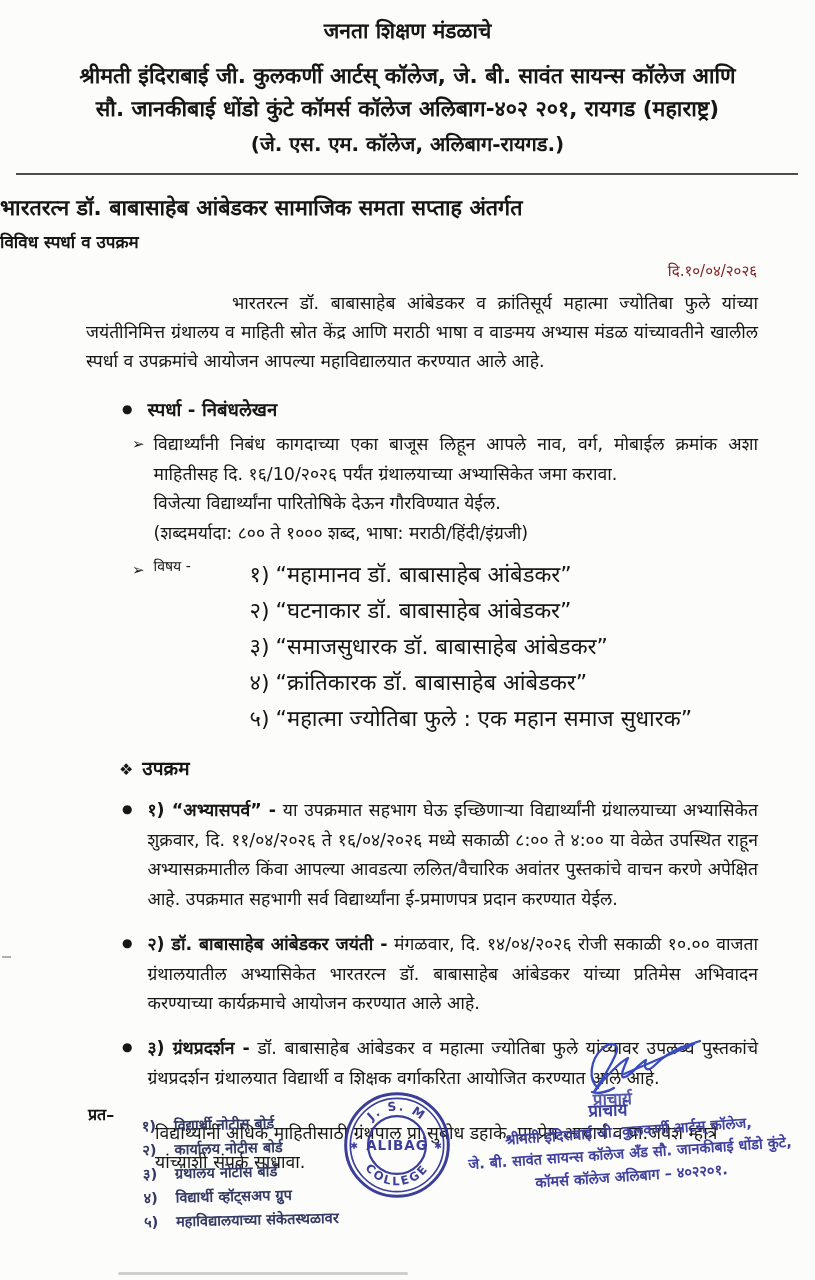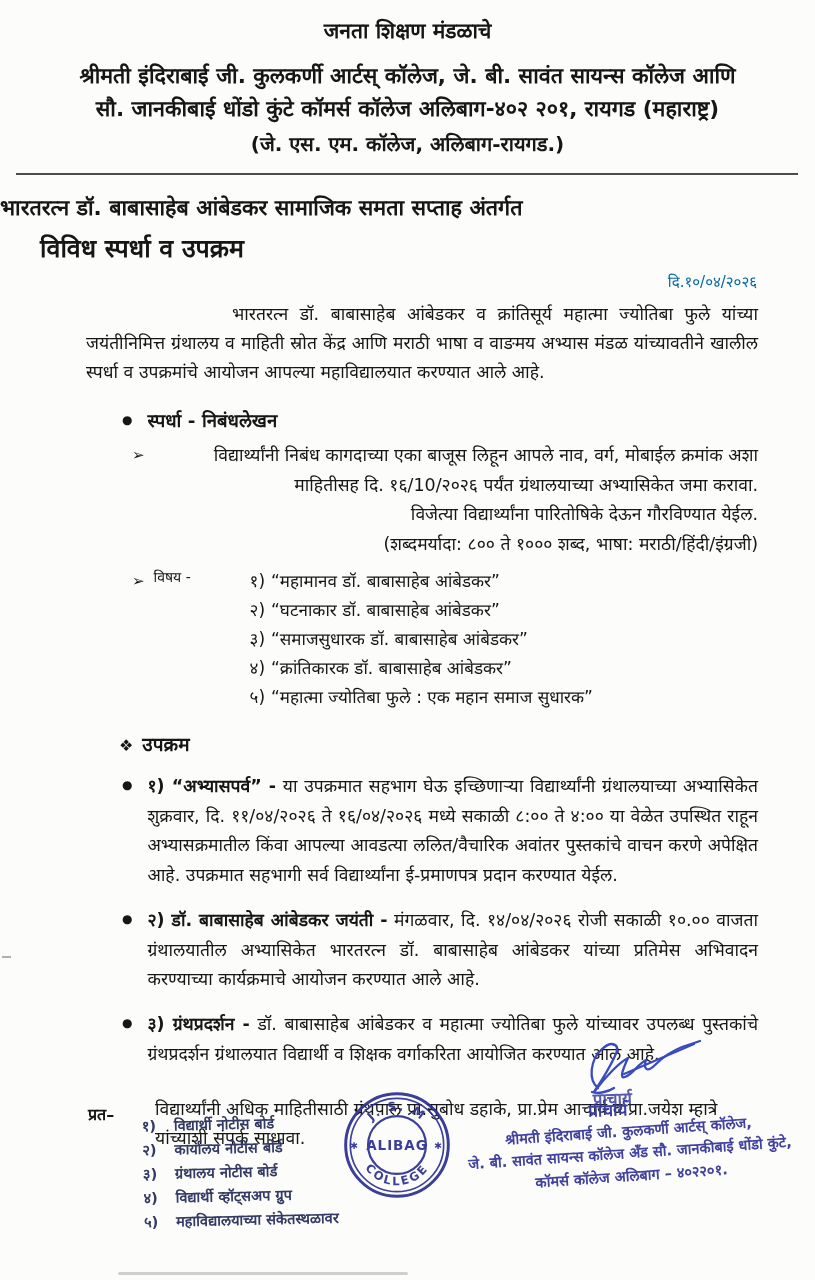--- a/index.html
+++ b/index.html
@@ -12,38 +12,38 @@
   
   .letterhead{text-align:center;padding-top:16px;}
   .org-line{font-size:21px;font-weight:700;margin:0 0 15px 0;}
   .college-line{font-size:21.5px;font-weight:700;line-height:1.55;margin:0;}
   .college-sub{font-size:20px;font-weight:700;margin-top:3px;}
   .rule{border:none;border-top:2px solid #4c4c4c;margin:13px 17px 0 16px;}
 
   
   .title-block{text-align:left;margin-top:17px;font-weight:700;}
   .title-l1{font-size:21.5px;}
-  .title-l2{font-size:25px;margin-top:9px;margin-left:40px;}
-  .date-line{text-align:right;padding-right:58px;font-size:15px;margin-top:7px;color:#0369a1;}
+  .title-l2{font-size:17px;margin-top:9px;}
+  .date-line{text-align:right;padding-right:58px;font-size:15px;margin-top:7px;color:#7f1d1d;}
 
   
   .intro{margin:9px 57px 8px 86px;font-size:17.5px;line-height:1.68;text-align:justify;text-indent:146px;}
 
   .comp-head{display:flex;align-items:baseline;margin:19px 0 0 122px;font-weight:700;font-size:18.5px;}
   .bullet-glyph{font-size:12px;margin-right:15px;position:relative;top:-3px;}
 
   .arrow-block{display:flex;margin:9px 57px 0 132px;}
   .arrow-glyph{font-size:15px;font-weight:700;margin-right:9px;line-height:1.9;flex:0 0 auto;}
   .arrow-content{flex:1;}
-  .arrow-content p{margin:0;font-size:17.5px;line-height:1.7;text-align:right;}
+  .arrow-content p{margin:0;font-size:17.5px;line-height:1.7;}
   .p-justify{text-align:justify;}
 
   .topics-row{display:flex;margin:7px 0 0 132px;}
   .topics-label{font-weight:400;font-size:14px;width:96px;flex:0 0 auto;}
-  .topics-list{list-style:none;margin:2px 16px 0 0;padding:0;font-size:17px;}
+  .topics-list{list-style:none;margin:2px 16px 0 0;padding:0;font-size:22px;}
   .topics-list li{margin-bottom:6px;}
   .topics-list .num{display:inline-block;margin-right:6px;}
 
   .act-head{display:flex;align-items:baseline;margin:17px 0 0 119px;font-weight:700;font-size:19px;}
   .diamond-glyph{font-size:16px;margin-right:9px;}
 
   .activity{display:flex;margin:15px 57px 0 122px;}
   .activity .bullet-glyph{top:6px;}
   .activity p{margin:0;font-size:17.5px;line-height:1.7;text-align:justify;}
   .activity .lead{font-weight:700;}

